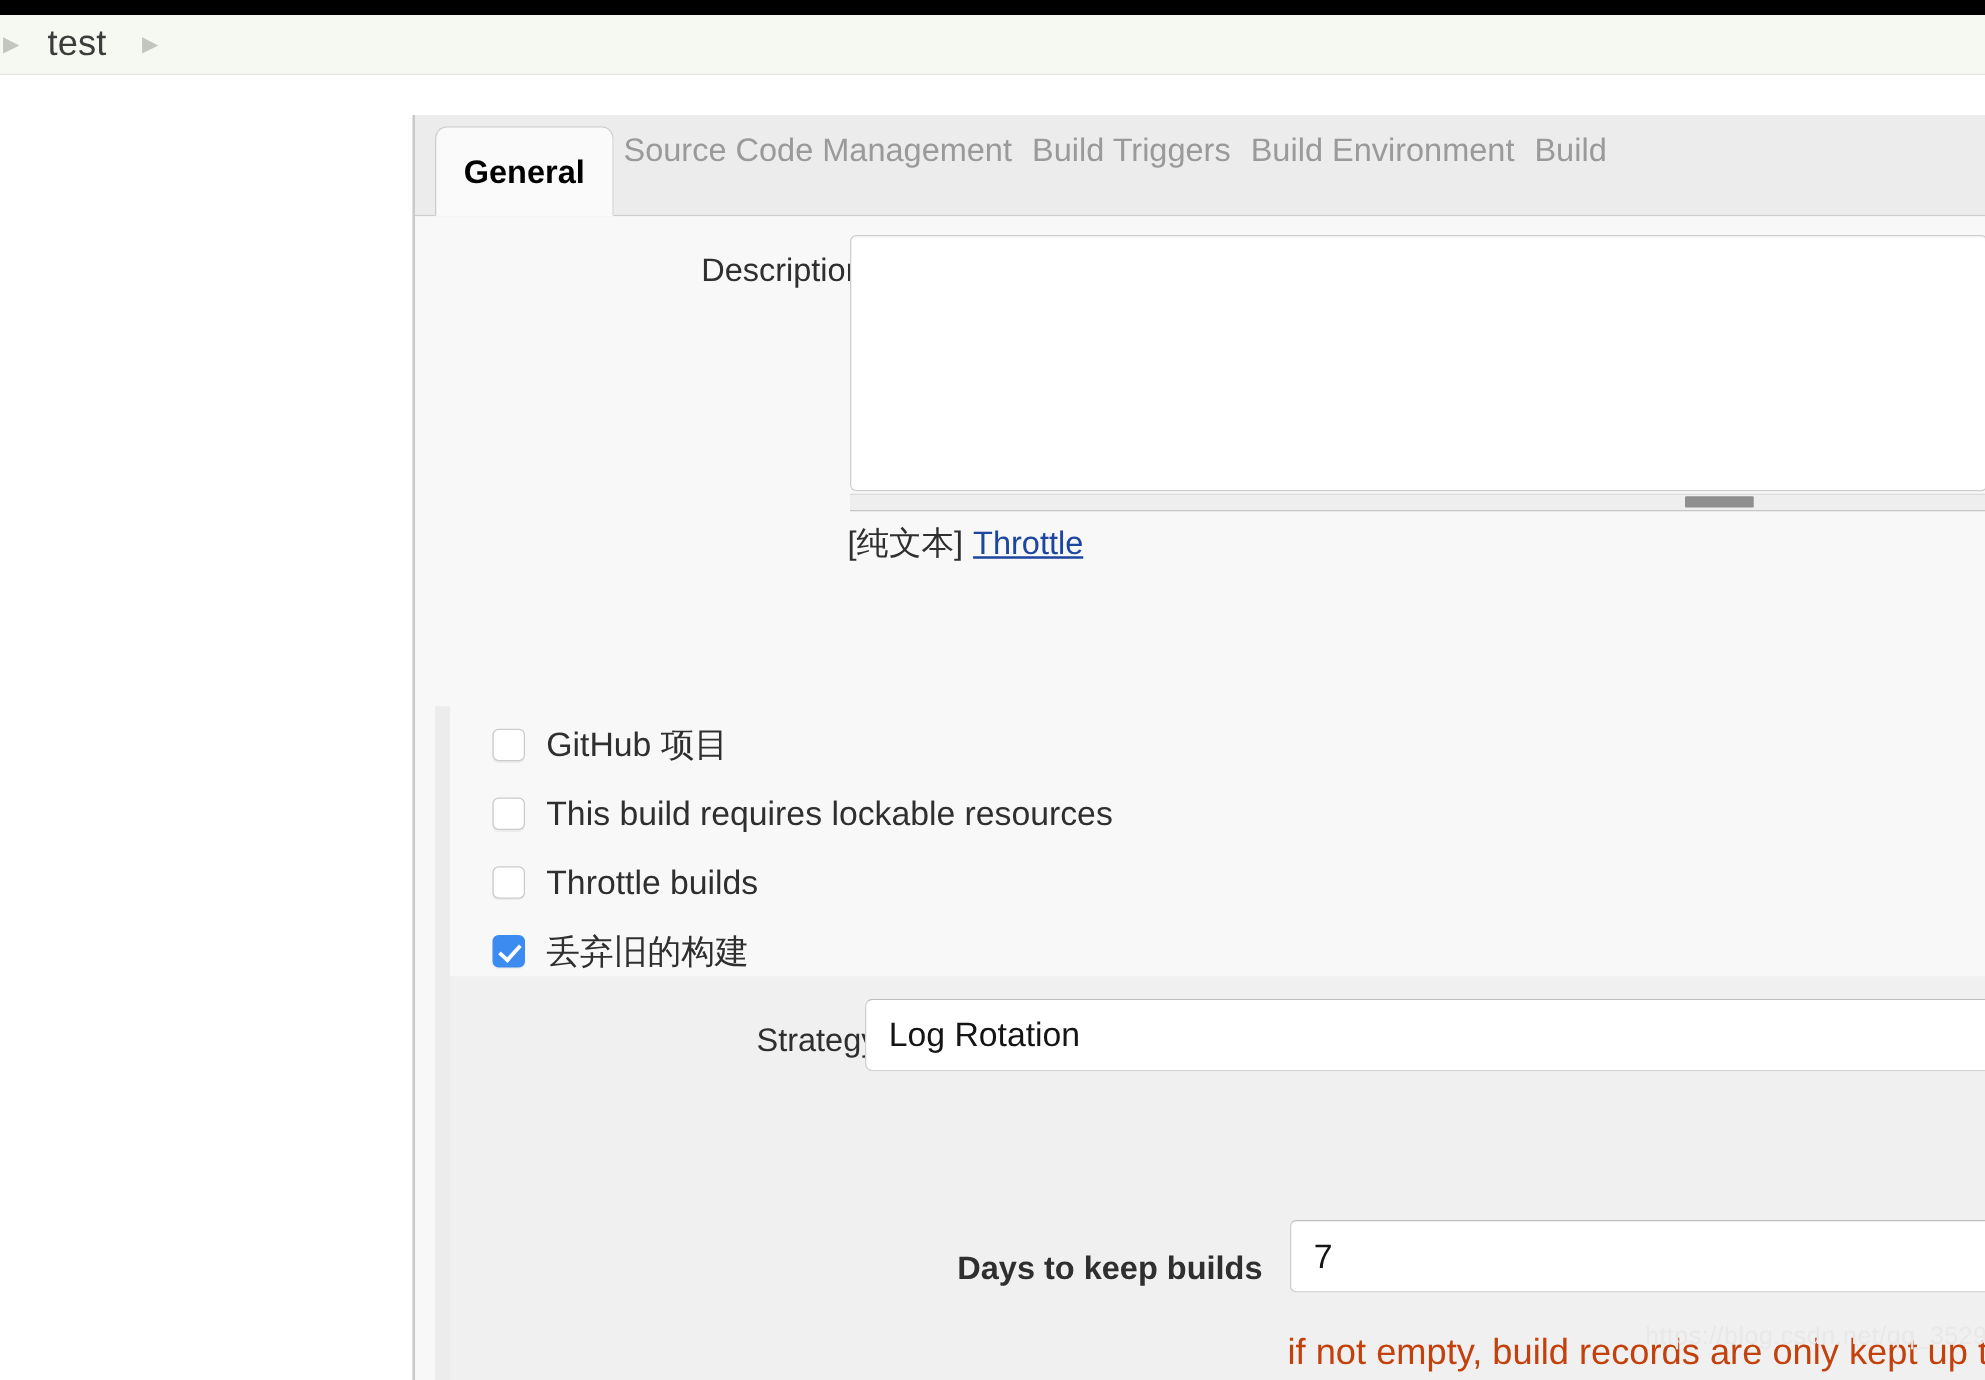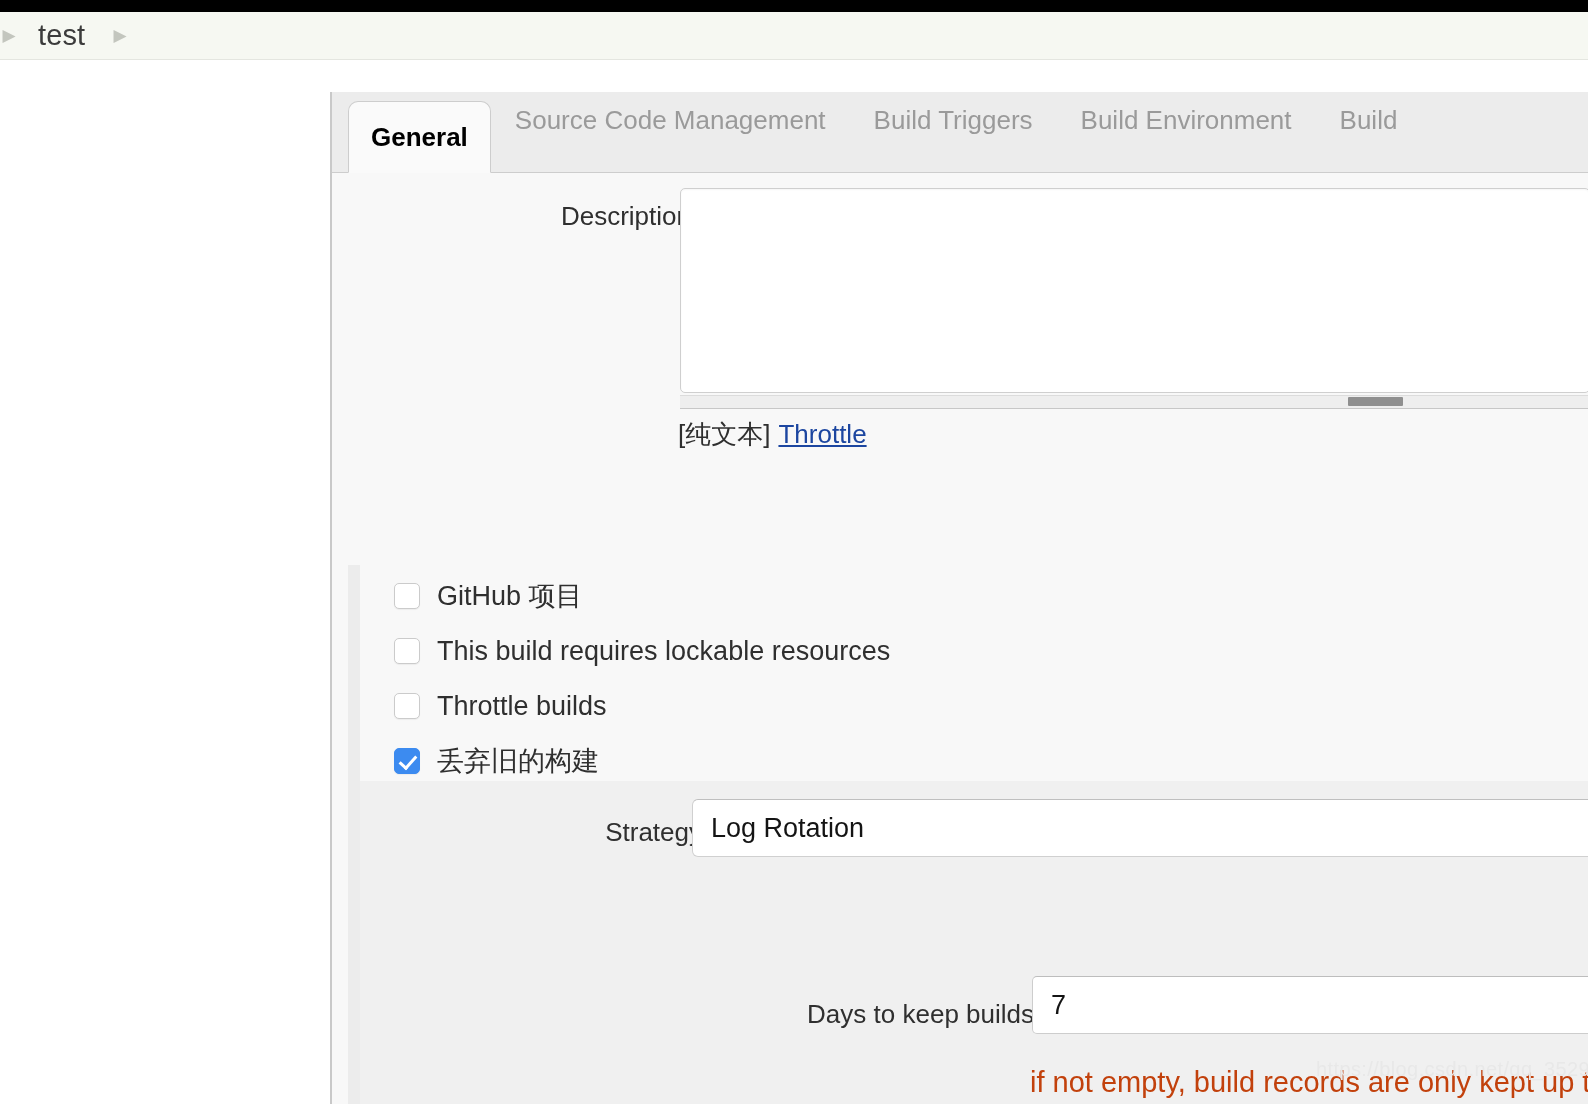--- a/index.html
+++ b/index.html
@@ -50,21 +50,21 @@
     background:#ececec;
     border-bottom:1px solid #cdcdcd;
     display:flex; align-items:flex-end;
   }
   .tab {
     font-size:26px; color:#9a9a9a;
     padding:0 0 22px 0; height:81px;
     display:flex; align-items:center;
     white-space:nowrap;
   }
-  .tab-inner { padding:0 24px; }
+  .tab-inner { padding:0 8px; }
   .tab.active {
     background:#fafafa;
     color:#000000; font-weight:bold;
     border:1px solid #cdcdcd;
     border-bottom:1px solid #fafafa;
     border-radius:10px 10px 0 0;
     height:72px; margin-bottom:-1px;
     align-self:flex-end;
     padding-bottom:0;
     align-items:center;
@@ -168,21 +168,21 @@
     background:#ffffff; border:1px solid #cdcdcd; border-top-color:#bdbdbd;
     border-radius:5px;
     display:flex; align-items:center; padding-left:18px;
     font-size:27px; color:#141414;
   }
   .sub-help {
     position:absolute; font-size:29px; color:#c2410c; white-space:nowrap;
   }
 
   
-  .lbl-days  { left:384px; top:218px; width:290px; }
+  .lbl-days  { left:360px; top:218px; width:290px;font-weight:bold; }
   .inp-days  { left:672px; top:195px; width:586px; }
   .help-days { left:670px; top:285px; }
 
   .watermark {
     position:absolute; left:1316px; top:1058px;
     font-size:20px; color:#e8e8e8; letter-spacing:0.4px;
     white-space:nowrap; user-select:none;
   }
 </style>
 </head>

